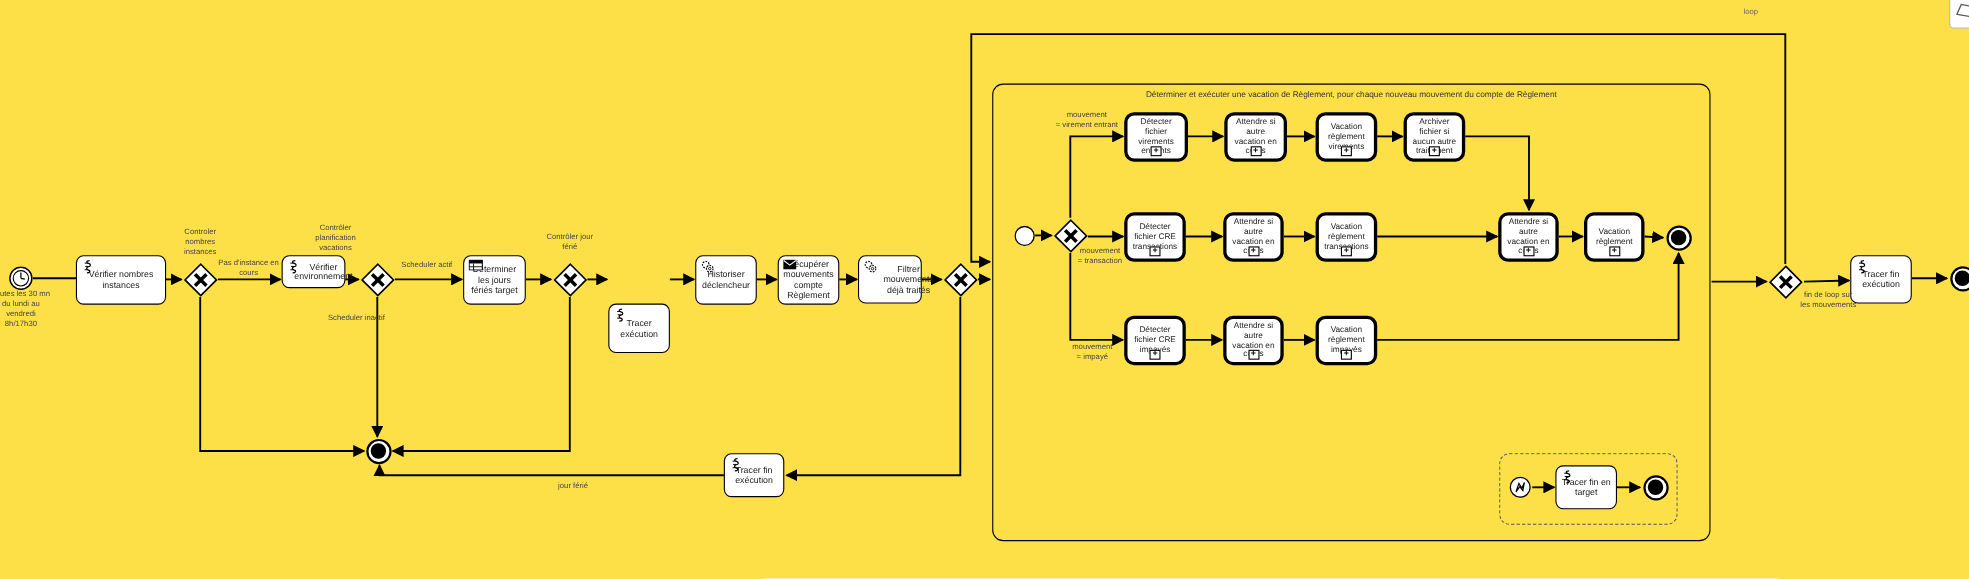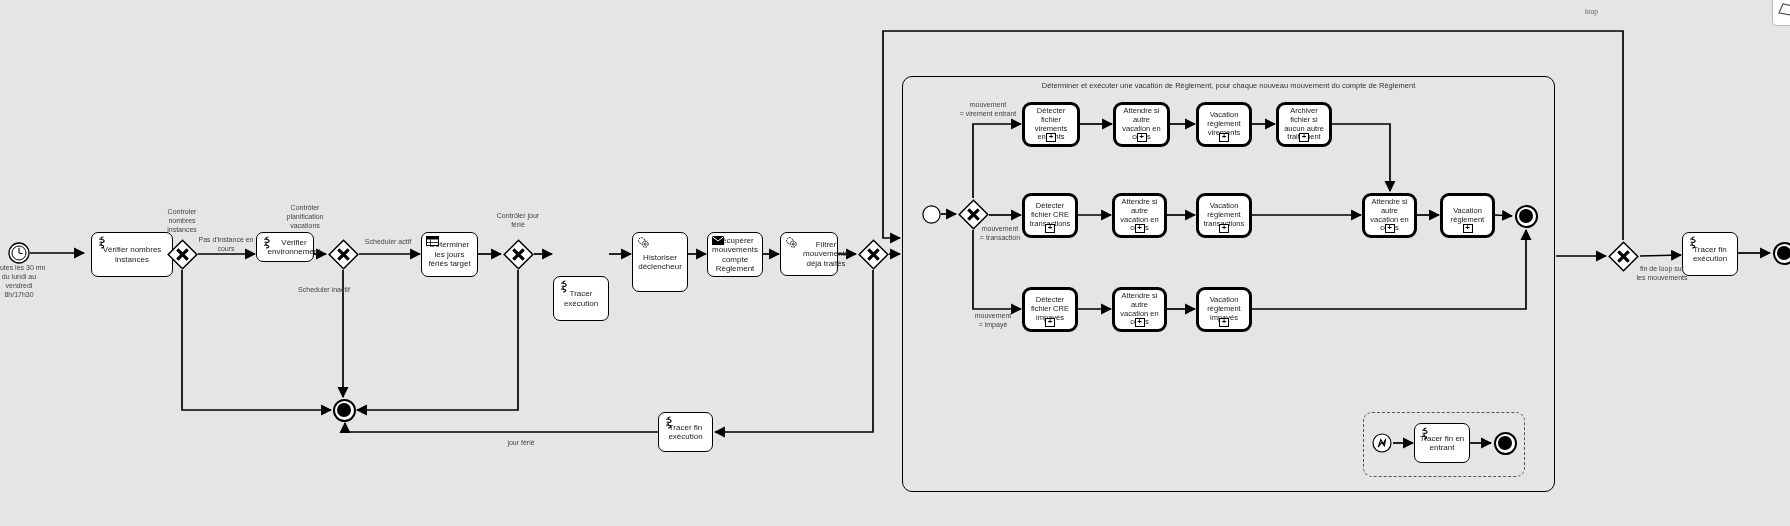--- a/index.html
+++ b/index.html
@@ -1,16 +1,16 @@
 <!DOCTYPE html>
 <html><head>
 <meta charset="utf-8">
 <style>
   html,body{margin:0;padding:0;background:#fff;}
-  #diagram{position:relative;width:1790px;height:526px;background:#e5e5e5;overflow:hidden;
+  #diagram{position:relative;width:1790px;height:526px;background:#fde047;overflow:hidden;
            font-family:"Liberation Sans",sans-serif;}
   #edges-svg{position:absolute;left:0;top:0;z-index:2;}
   .subprocess{position:absolute;left:902px;top:76px;width:653px;height:416px;
               border:1.6px solid #000;border-radius:10px;box-sizing:border-box;z-index:1;background:transparent;}
   .sp-title{position:absolute;top:4px;left:0;right:0;text-align:center;font-size:7.5px;color:#333;}
   .event-subprocess{position:absolute;left:1363px;top:412px;width:162px;height:65px;
               border:1.2px dashed #555;border-radius:9px;box-sizing:border-box;z-index:1;}
   .task{position:absolute;background:#fff;border:1.3px solid #000;border-radius:7px;
         display:flex;align-items:center;justify-content:center;text-align:center;
         font-size:8px;line-height:1.18;color:#222;box-sizing:border-box;z-index:3;padding:1px 2px;}
@@ -90,21 +90,21 @@
 
   <div class="loop-label">loop</div>
 
   <div class="palette-btn">
     <svg width="18" height="18" viewBox="0 0 18 18">
       <path d="M1,10 L5,1 L16,3 L13,12 Z" fill="none" stroke="#555" stroke-width="1.2"></path>
     </svg>
   </div>
 
   <div id="gen">
-      <div class="task" style="left: 91px; top: 232px; width: 82px; height: 45px;">
+      <div class="task" style="left: 69px; top: 232px; width: 82px; height: 45px;">
         <span class="task-icon"><svg width="11" height="13" viewBox="0 0 11 13">
             <path d="M7.5,1 C4,1 4.5,3 6.5,3.5 C8.5,4 9,6 6.5,6.5 C4,7 4.5,9 6.5,9.5 C8.5,10 8,12 5,12" fill="none" stroke="#000" stroke-width="1.1"></path>
             <path d="M3,3.2 h3 M3.5,6.2 h3 M3,9.2 h3" stroke="#000" stroke-width="0.9"></path>
           </svg></span>
         <span>Vérifier nombres instances</span>
       </div>
       <div class="task" style="left: 256px; top: 232px; width: 58px; height: 30px; padding-left: 20px;">
         <span class="task-icon"><svg width="11" height="13" viewBox="0 0 11 13">
             <path d="M7.5,1 C4,1 4.5,3 6.5,3.5 C8.5,4 9,6 6.5,6.5 C4,7 4.5,9 6.5,9.5 C8.5,10 8,12 5,12" fill="none" stroke="#000" stroke-width="1.1"></path>
             <path d="M3,3.2 h3 M3.5,6.2 h3 M3,9.2 h3" stroke="#000" stroke-width="0.9"></path>
@@ -120,21 +120,21 @@
           </svg></span>
         <span>Déterminer les jours fériés target</span>
       </div>
       <div class="task" style="left: 553px; top: 232px; width: 56px; height: 45px; margin-top: 44px;">
         <span class="task-icon"><svg width="11" height="13" viewBox="0 0 11 13">
             <path d="M7.5,1 C4,1 4.5,3 6.5,3.5 C8.5,4 9,6 6.5,6.5 C4,7 4.5,9 6.5,9.5 C8.5,10 8,12 5,12" fill="none" stroke="#000" stroke-width="1.1"></path>
             <path d="M3,3.2 h3 M3.5,6.2 h3 M3,9.2 h3" stroke="#000" stroke-width="0.9"></path>
           </svg></span>
         <span>Tracer exécution</span>
       </div>
-      <div class="task" style="left: 632px; top: 232px; width: 56px; height: 60px;">
+      <div class="task" style="left: 632px; top: 232px; width: 56px; height: 45px;">
         <span class="task-icon"><svg width="13" height="13" viewBox="0 0 13 13">
             <circle cx="4.6" cy="4.6" r="3" fill="none" stroke="#000" stroke-width="1" stroke-dasharray="1.6 1.1"></circle>
             <circle cx="8.2" cy="8.2" r="3" fill="#fff" stroke="#000" stroke-width="1" stroke-dasharray="1.6 1.1"></circle>
             <circle cx="8.2" cy="8.2" r="1.1" fill="none" stroke="#000" stroke-width="0.8"></circle>
           </svg></span>
         <span>Historiser déclencheur</span>
       </div>
       <div class="task" style="left: 707px; top: 232px; width: 56px; height: 45px;">
         <span class="task-icon"><svg width="12" height="9" viewBox="0 0 12 9">
             <rect width="12" height="9" fill="#000"></rect>
@@ -203,21 +203,21 @@
       </div>
       <div class="task thick" style="left: 1196px; top: 287px; width: 56px; height: 45px;">
         <span>Vacation règlement impayés</span>
         <div class="plus">+</div>
       </div>
       <div class="task" style="left: 1414px; top: 423px; width: 56px; height: 40px;">
         <span class="task-icon"><svg width="11" height="13" viewBox="0 0 11 13">
             <path d="M7.5,1 C4,1 4.5,3 6.5,3.5 C8.5,4 9,6 6.5,6.5 C4,7 4.5,9 6.5,9.5 C8.5,10 8,12 5,12" fill="none" stroke="#000" stroke-width="1.1"></path>
             <path d="M3,3.2 h3 M3.5,6.2 h3 M3,9.2 h3" stroke="#000" stroke-width="0.9"></path>
           </svg></span>
-        <span>Tracer fin en entrant</span>
+        <span>Tracer fin en target</span>
       </div>
       <div class="task" style="left: 1682px; top: 232px; width: 56px; height: 44px;">
         <span class="task-icon"><svg width="11" height="13" viewBox="0 0 11 13">
             <path d="M7.5,1 C4,1 4.5,3 6.5,3.5 C8.5,4 9,6 6.5,6.5 C4,7 4.5,9 6.5,9.5 C8.5,10 8,12 5,12" fill="none" stroke="#000" stroke-width="1.1"></path>
             <path d="M3,3.2 h3 M3.5,6.2 h3 M3,9.2 h3" stroke="#000" stroke-width="0.9"></path>
           </svg></span>
         <span>Tracer fin exécution</span>
       </div>
       <div class="gw" style="left: 166.5px; top: 238.5px;"><svg width="31" height="31" viewBox="0 0 31 31">
           <path d="M15.5,1.2 L29.8,15.5 L15.5,29.8 L1.2,15.5 Z" fill="#fff" stroke="#000" stroke-width="1.5"></path>

